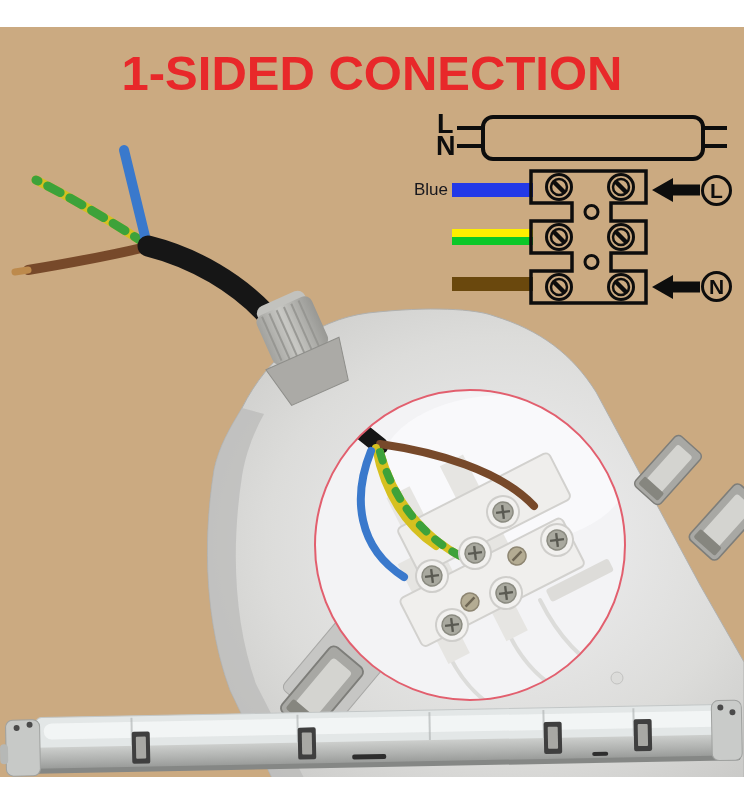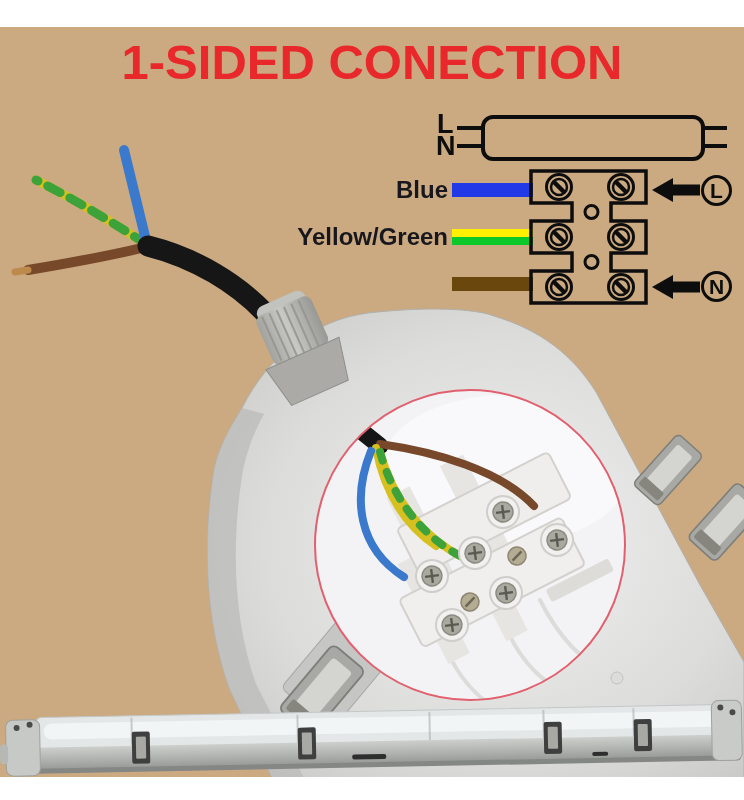--- a/index.html
+++ b/index.html
@@ -1,27 +1,27 @@
 <!DOCTYPE html>
 <html><head>
 <meta charset="utf-8">
 <style>
   html,body{margin:0;padding:0;background:#888;}
   .page{position:relative;width:744px;height:800px;overflow:hidden;
         background:#cbaa81;font-family:"Liberation Sans",sans-serif;}
   .strip{position:absolute;left:0;width:744px;background:#ffffff;z-index:30;}
   .strip.top{top:0;height:27px;}
   .strip.bottom{top:777px;height:23px;}
-  .title{position:absolute;left:0;right:0;top:33px;margin:1px;text-align:center;
+  .title{position:absolute;left:0;right:0;top:33px;margin:12px;text-align:center;
          font-size:49px;font-weight:700;letter-spacing:0px;color:#e8282a;z-index:20;}
   #scene{position:absolute;left:0;top:0;width:744px;height:800px;z-index:10;}
   .lamp-label{position:absolute;z-index:20;font-size:27px;font-weight:700;
               color:#0d0d0d;line-height:24px;}
   .wire-label{position:absolute;z-index:20;width:160px;height:28px;line-height:28px;
-              text-align:right;font-size:24px;font-weight:700;color:#17171d;}
+              text-align:right;font-size:17px;font-weight:400;color:#17171d;}
   .term-circle{position:absolute;z-index:20;width:31px;height:31px;box-sizing:border-box;
                border:3.5px solid #0d0d0d;border-radius:50%;display:flex;align-items:center;
                justify-content:center;font-size:21px;font-weight:700;color:#0d0d0d;}
 </style>
 </head>
 <body>
 
 <div class="page">
 
   <svg id="scene" viewBox="0 0 744 800" xmlns="http://www.w3.org/2000/svg">
@@ -228,17 +228,16 @@
 
   <div class="strip top"></div>
   <div class="strip bottom"></div>
 
   <h1 class="title">1-SIDED CONECTION</h1>
 
   <div class="lamp-label" style="left:437px;top:112px;">L</div>
   <div class="lamp-label" style="left:436px;top:134px;">N</div>
 
   <div class="wire-label" style="left:288px;top:176px;">Blue</div>
-  <div class="wire-label" style="left:288px;top:223px;">Yellow/Green</div>
 
   <div class="term-circle" style="left:701px;top:175px;">L</div>
   <div class="term-circle" style="left:701px;top:271px;">N</div>
 </div>
 
 </body></html>

